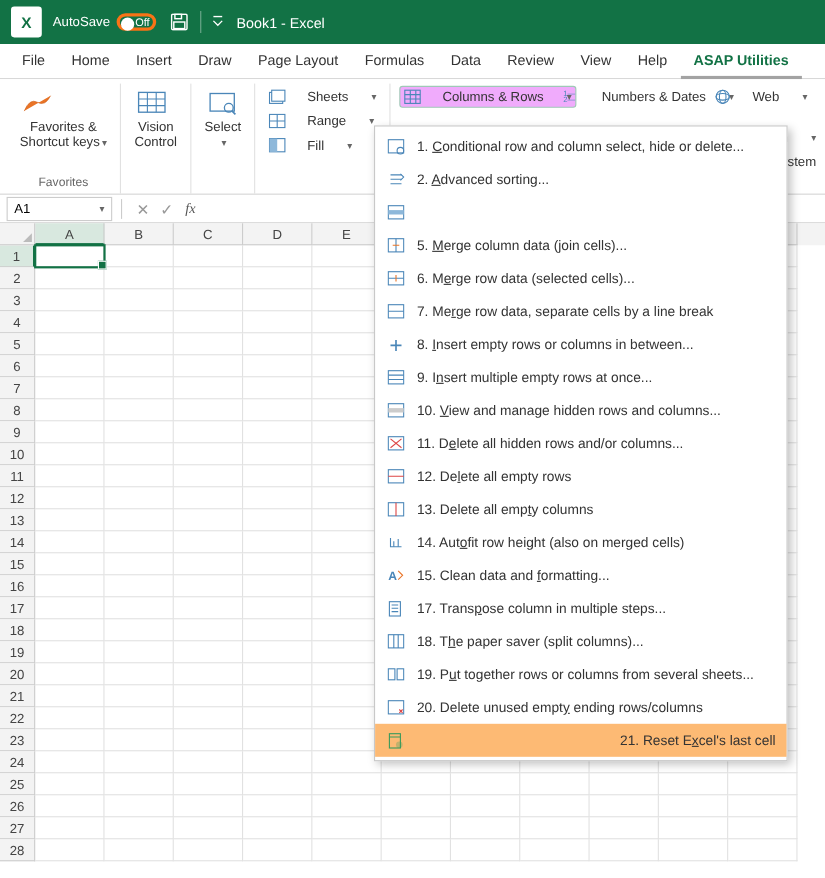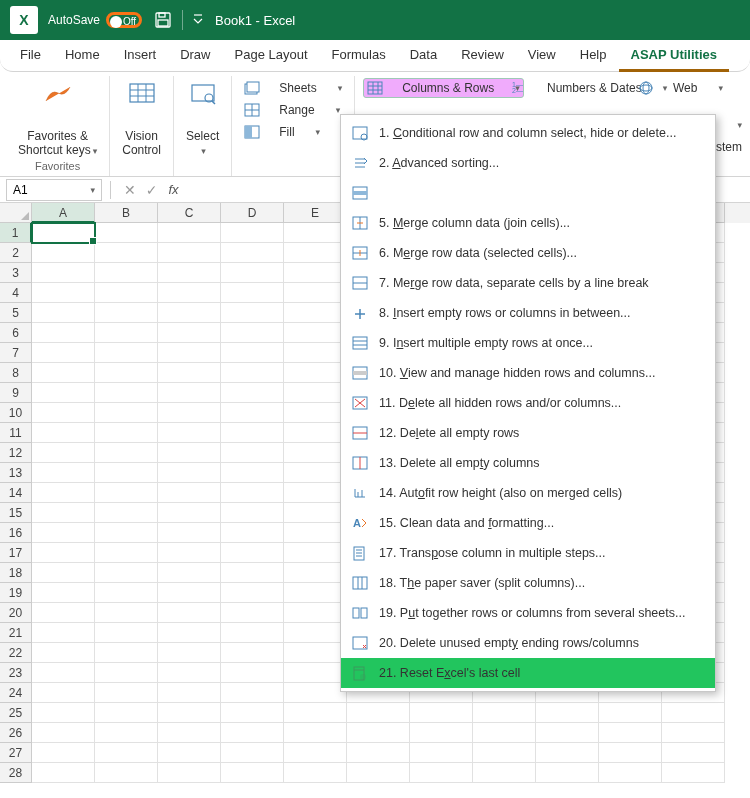--- a/index.html
+++ b/index.html
@@ -11,66 +11,66 @@
   .autosave { display:flex; align-items:center; gap:6px; font-size:12px; margin-left:4px;}
   .toggle { width:36px; height:16px; border:3px solid #f97316; border-radius:9px; position:relative; background:transparent;}
   .toggle::after { content:""; width:12px; height:12px; background:#fff; border-radius:50%; position:absolute; top:1px; left:1px;}
   .toggle-label { font-size:10px; position:absolute; right:3px; top:1px; color:#fff;}
   .title-save { width:22px; height:22px; margin-left:10px; display:flex; align-items:center; justify-content:center;}
   .title-divider { width:1px; height:20px; background:rgba(255,255,255,0.4); margin:0 8px;}
   .title-more { width:14px; display:flex; justify-content:center; align-items:center;}
   .title-text { margin-left:10px; font-size:13px;}
 
   
-  .tabs { height:32px; background:#fff; border-bottom:1px solid #d4d4d4; display:flex; align-items:center; padding:0 8px; gap:0;border-radius:13px;}
+  .tabs { height:32px; background:#fff; border-bottom:1px solid #d4d4d4; display:flex; align-items:center; padding:0 8px; gap:0;}
   .tab { padding:0 12px; height:32px; line-height:30px; font-size:13px; color:#333; cursor:pointer;}
-  .tab.active { color:#127245; border-bottom:3px solid #a16207; font-weight:600;}
+  .tab.active { color:#127245; border-bottom:3px solid #a3a3a3; font-weight:600;}
 
   
   .ribbon { height:105px; background:#fff; border-bottom:1px solid #d4d4d4; display:flex; padding:4px 6px 0 6px; position:relative; }
   .group { display:flex; flex-direction:column; align-items:center; padding:0 8px; border-right:1px solid #e1e1e1; height:100%; justify-content:space-between;}
   .group:last-child { border-right:none;}
   .group-label { font-size:11px; color:#666; padding:3px 0 4px 0; text-align:center;}
-  .big-btn { display:flex; flex-direction:column; align-items:center; gap:21px; padding:4px 4px 0 4px; font-size:12px; color:#333; text-align:center; cursor:pointer;}
+  .big-btn { display:flex; flex-direction:column; gap:0; padding:4px 4px 0 4px; font-size:12px; color:#333; text-align:center; cursor:pointer;}
   .big-btn .ic { width:32px; height:28px; display:flex; align-items:center; justify-content:center;}
   .caret { font-size:9px; margin-left:2px; color:#666;}
 
   .vbtns { display:flex; flex-direction:column; gap:2px; padding-top:2px;}
   .sm-btn { display:flex; align-items:center; gap:19px; padding:2px 4px; font-size:12px; color:#333; cursor:pointer; white-space:nowrap;}
   .sm-btn.active { background:#f0abfc; border:1px solid #9fc9b6; border-radius:3px; padding:1px 3px;}
   .sm-ic { width:16px; height:16px; display:flex; align-items:center; justify-content:center;}
 
   
   .fbar { height:26px; border-bottom:1px solid #d4d4d4; display:flex; align-items:center; background:#fff;}
   .namebox { width:96px; height:22px; border:1px solid #ccc; margin:0 0 0 6px; padding:0 6px; display:flex; align-items:center; justify-content:space-between; background:#fff;}
   .namebox span.nbcaret { color:#666; font-size:9px;}
   .fbar-sep { width:1px; height:18px; background:#ccc; margin:0 8px;}
   .fbar .fbtn { color:#999; padding:0 5px; font-size:14px;}
-  .fxlabel { font-style:italic; color:#555; padding:0 6px; font-size:13px;}
+  .fxlabel { font-style:italic; color:#555; padding:0 6px; font-size:13px;font-family:Liberation Serif, serif;}
   .formula-input { flex:1; height:22px; border:none; padding:0 6px; font-size:12px; background:#fff;}
 
   
   .grid-wrap { position:relative; }
   .colheads { display:flex; height:20px; background:#f3f3f3;}
   .rowcol-corner { width:32px; border-right:1px solid #ccc; border-bottom:1px solid #ccc; background:#f3f3f3; position:relative;}
   .rowcol-corner::after { content:""; position:absolute; right:2px; bottom:2px; width:0; height:0; border-right:8px solid #bbb; border-top:8px solid transparent;}
   .colhead { width:63px; border-right:1px solid #ccc; border-bottom:1px solid #ccc; text-align:center; font-size:12px; color:#444; line-height:20px;}
   .colhead.sel { background:#d8e8df; border-bottom:2px solid #127245;}
   .rowhead { width:32px; height:20px; border-right:1px solid #ccc; border-bottom:1px solid #ccc; text-align:center; font-size:12px; color:#444; line-height:20px; background:#f3f3f3;}
   .rowhead.sel { background:#d8e8df; border-right:2px solid #127245;}
   .gridrows { }
   .gridrow { display:flex; height:20px;}
   .cell { width:63px; height:20px; border-right:1px solid #e1e1e1; border-bottom:1px solid #e1e1e1;}
   .cell.active { outline:2px solid #127245; outline-offset:-1px; position:relative;}
   .cell.active::after { content:""; position:absolute; right:-3px; bottom:-3px; width:6px; height:6px; background:#127245; border:1px solid #fff;}
 
   
   .dropdown { position:absolute; left:340px; top:114px; width:376px; background:#fff; border:1px solid #c8c8c8; box-shadow:3px 3px 8px rgba(0,0,0,0.25); z-index:50; padding:3px 0;}
   .menu-item { display:flex; align-items:center; gap:10px; padding:6px 10px 6px 10px; font-size:12.5px; color:#333; cursor:pointer;}
-  .menu-item.hover { background:#22c55e;}
+  .menu-item.hover { background:#fdba74;justify-content:space-between;}
   .menu-ic { width:18px; height:18px; display:flex; align-items:center; justify-content:center; flex-shrink:0;}
   .menu-text u { text-decoration: underline; }
 
   
   svg { display:block; }
 </style>
 </head>
 <body>
 
 <div class="titlebar">
@@ -215,21 +215,21 @@
       <span class="sm-ic">
           <svg width="16" height="14">
             <text x="0" y="6" font-size="7" fill="#4a86b8">1—</text>
             <text x="0" y="12" font-size="7" fill="#4a86b8">2—</text>
           </svg>
         </span>
       <span>Numbers &amp; Dates</span>
         <span class="caret">▾</span>
     </div>
   </div>
-  <div style="position:absolute; right:23px; top:6px;">
+  <div style="position:absolute; right:12px; top:6px;">
     <div class="sm-btn">
       <span class="sm-ic">
           <svg width="14" height="14">
             <ellipse cx="7" cy="7" rx="6" ry="3" fill="none" stroke="#4a86b8"></ellipse>
             <ellipse cx="7" cy="7" rx="3" ry="6" fill="none" stroke="#4a86b8"></ellipse>
             <circle cx="7" cy="7" r="6" fill="none" stroke="#4a86b8"></circle>
           </svg>
         </span>
       <span>Web</span>
         <span class="caret">▾</span>

